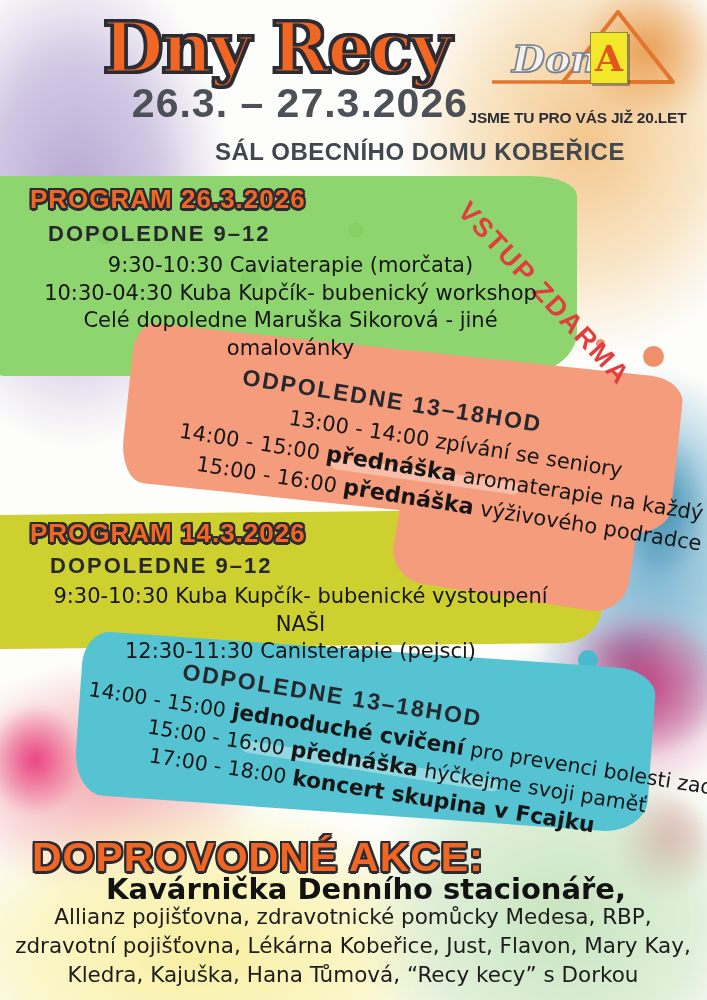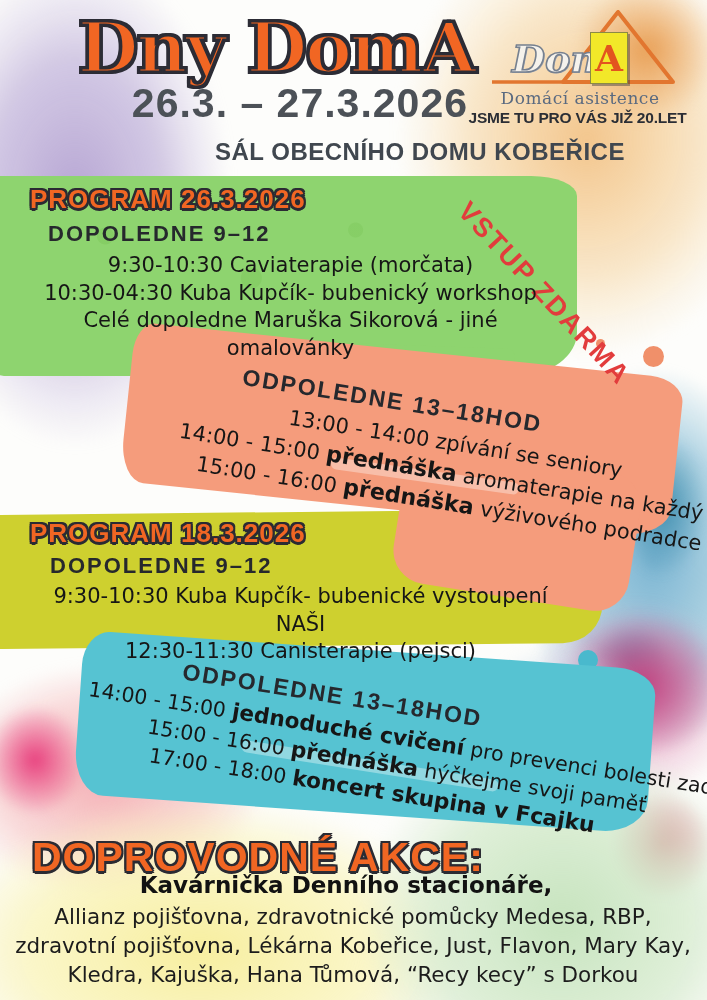--- a/index.html
+++ b/index.html
@@ -61,21 +61,21 @@
   .salmon-text .l0{margin-left:148px;}
   .salmon-text .l1{margin-left:42px;}
   .salmon-text .l2{margin-left:64px;}
   .teal-text .afternoon-title{margin-left:92px;}
   .teal-text .l0{margin-left:2px;}
   .teal-text .l1{margin-left:66px;}
   .teal-text .l2{margin-left:72px;}
   .bld{font-weight:bold;font-size:1.06em;}
   .stamp{position:absolute;left:474px;top:196px;width:320px;transform:rotate(47deg);transform-origin:left top;font-size:27px;letter-spacing:2px;color:#e23c3c;white-space:nowrap;}
   .footer-heading{position:absolute;left:32px;top:834px;font-size:41px;letter-spacing:1px;}
-  .footer-cafe{position:absolute;left:16px;top:872px;width:660px;text-align:center;font-weight:bold;font-size:23px;color:#121212;}
+  .footer-cafe{position:absolute;left:36px;top:872px;width:660px;text-align:center;font-weight:bold;font-size:29px;color:#121212;}
   .footer-partners{position:absolute;left:4px;top:902px;width:698px;text-align:center;font-size:21.5px;line-height:29px;color:#1c1c1c;}
   
   .logo{position:absolute;right:12px;top:10px;width:235px;height:120px;}
   .logo svg{position:absolute;left:0;top:0;}
   .logo-dom{position:absolute;left:52px;top:26px;font-family:"DejaVu Serif",serif;font-style:italic;font-weight:bold;font-size:38px;color:#f5f2ec;-webkit-text-stroke:1.6px #76808f;text-shadow:1px 1px 0 #9aa3b4;}
   .logo-a-box{position:absolute;left:130px;top:22px;width:36px;height:50px;background:#f2e829;border:1px solid #8a8a45;box-shadow:2px 2px 0 rgba(60,60,60,.45);display:flex;align-items:center;justify-content:center;}
   .logo-a{font-family:"DejaVu Serif",serif;font-weight:bold;font-size:36px;color:#e3541f;}
   .logo-sub{position:absolute;left:30px;top:78px;width:180px;text-align:center;font-family:"DejaVu Serif",serif;font-size:17px;letter-spacing:.5px;color:#5a6a80;}
   .logo-tagline{position:absolute;left:0px;top:99px;width:235px;text-align:center;font-family:"Liberation Sans",sans-serif;font-weight:800;font-size:15.5px;letter-spacing:-.2px;color:#2b2e35;}
 </style>
@@ -105,55 +105,54 @@
 
   <div class="block blk-green"></div>
   <div class="block blk-green-smear"></div>
   <div class="block blk-yellow"></div>
   <div class="block blk-salmon"></div>
   <div class="block blk-salmon-ext"></div>
   <div class="block blk-teal"></div>
   <div class="streak s1"></div>
   <div class="streak s2"></div>
 
-  <div class="title">Dny DomA</div>
+  <div class="title">Dny Recy</div>
   <div class="daterange">26.3. – 27.3.2026</div>
   <div class="venue">SÁL OBECNÍHO DOMU KOBEŘICE</div>
 
   <div class="logo">
     <svg width="235" height="120" viewBox="0 0 235 120">
       <polygon points="158,2 103,72 213,72" fill="none" stroke="#e2762f" stroke-width="4" stroke-linejoin="round"></polygon>
       <line x1="32" y1="72" x2="103" y2="72" stroke="#e2762f" stroke-width="3.5"></line>
     </svg>
     <span class="logo-dom">Dom</span>
     <span class="logo-a-box">
       <span class="logo-a">A</span>
     </span>
-    <div class="logo-sub">Domácí asistence</div>
     <div class="logo-tagline">JSME TU PRO VÁS JIŽ 20.LET</div>
   </div>
 
   <div class="stamp comic">VSTUP ZDARMA</div>
 
   <div class="program1 comic outline-orange">PROGRAM 26.3.2026</div>
   <div class="dop1 comic">DOPOLEDNE 9–12</div>
   <div class="green-text sched">
     <div class="sched-line">9:30-10:30 Caviaterapie (morčata)</div>
     <div class="sched-line">10:30-04:30 Kuba Kupčík- bubenický workshop</div>
     <div class="sched-line">Celé dopoledne Maruška Sikorová - jiné omalovánky</div>
   </div>
 
   <div class="rot-text salmon-text sched">
     <div class="afternoon-title comic">ODPOLEDNE 13–18HOD</div>
     <div class="sched-line l0"><span>13:00 - 14:00 zpívání se seniory</span><span class="bld"></span><span></span></div>
     <div class="sched-line l1"><span>14:00 - 15:00 </span><span class="bld">přednáška</span><span> aromaterapie na každý den</span></div>
     <div class="sched-line l2"><span>15:00 - 16:00 </span><span class="bld">přednáška</span><span> výživového podradce</span></div>
   </div>
 
-  <div class="program2 comic outline-orange">PROGRAM 18.3.2026</div>
+  <div class="program2 comic outline-orange">PROGRAM 14.3.2026</div>
   <div class="dop2 comic">DOPOLEDNE 9–12</div>
   <div class="yellow-text sched">
     <div class="sched-line">9:30-10:30 Kuba Kupčík- bubenické vystoupení NAŠI</div>
     <div class="sched-line">12:30-11:30 Canisterapie (pejsci)</div>
   </div>
 
   <div class="rot-text teal-text sched">
     <div class="afternoon-title comic">ODPOLEDNE 13–18HOD</div>
     <div class="sched-line l0"><span>14:00 - 15:00 </span><span class="bld">jednoduché cvičení</span><span> pro prevenci bolesti zad</span></div>
     <div class="sched-line l1"><span>15:00 - 16:00 </span><span class="bld">přednáška</span><span> hýčkejme svoji paměť</span></div>

